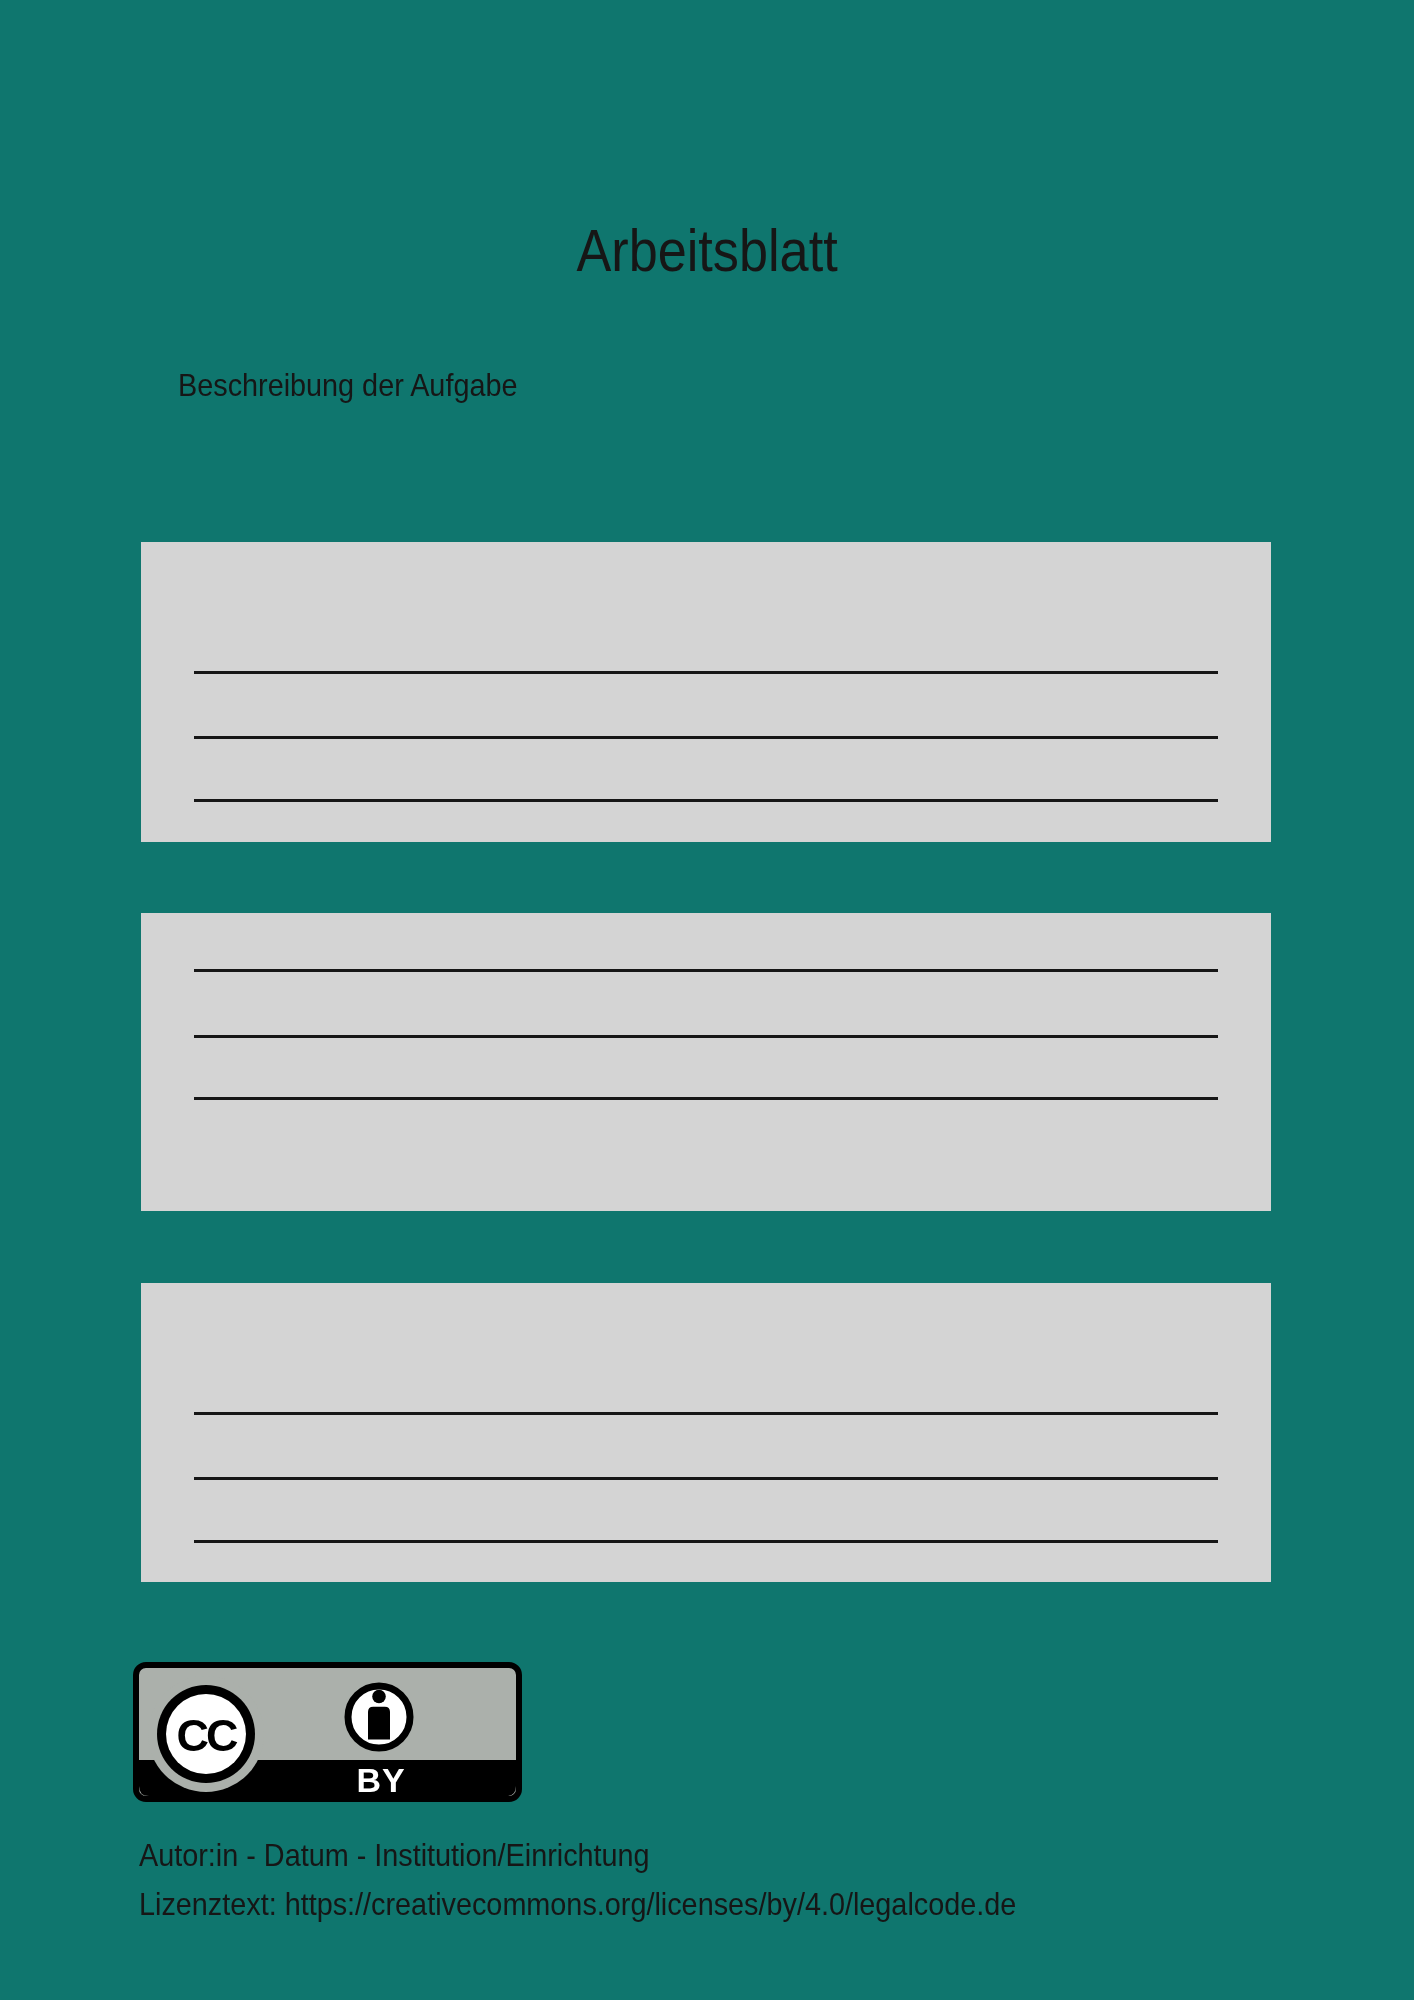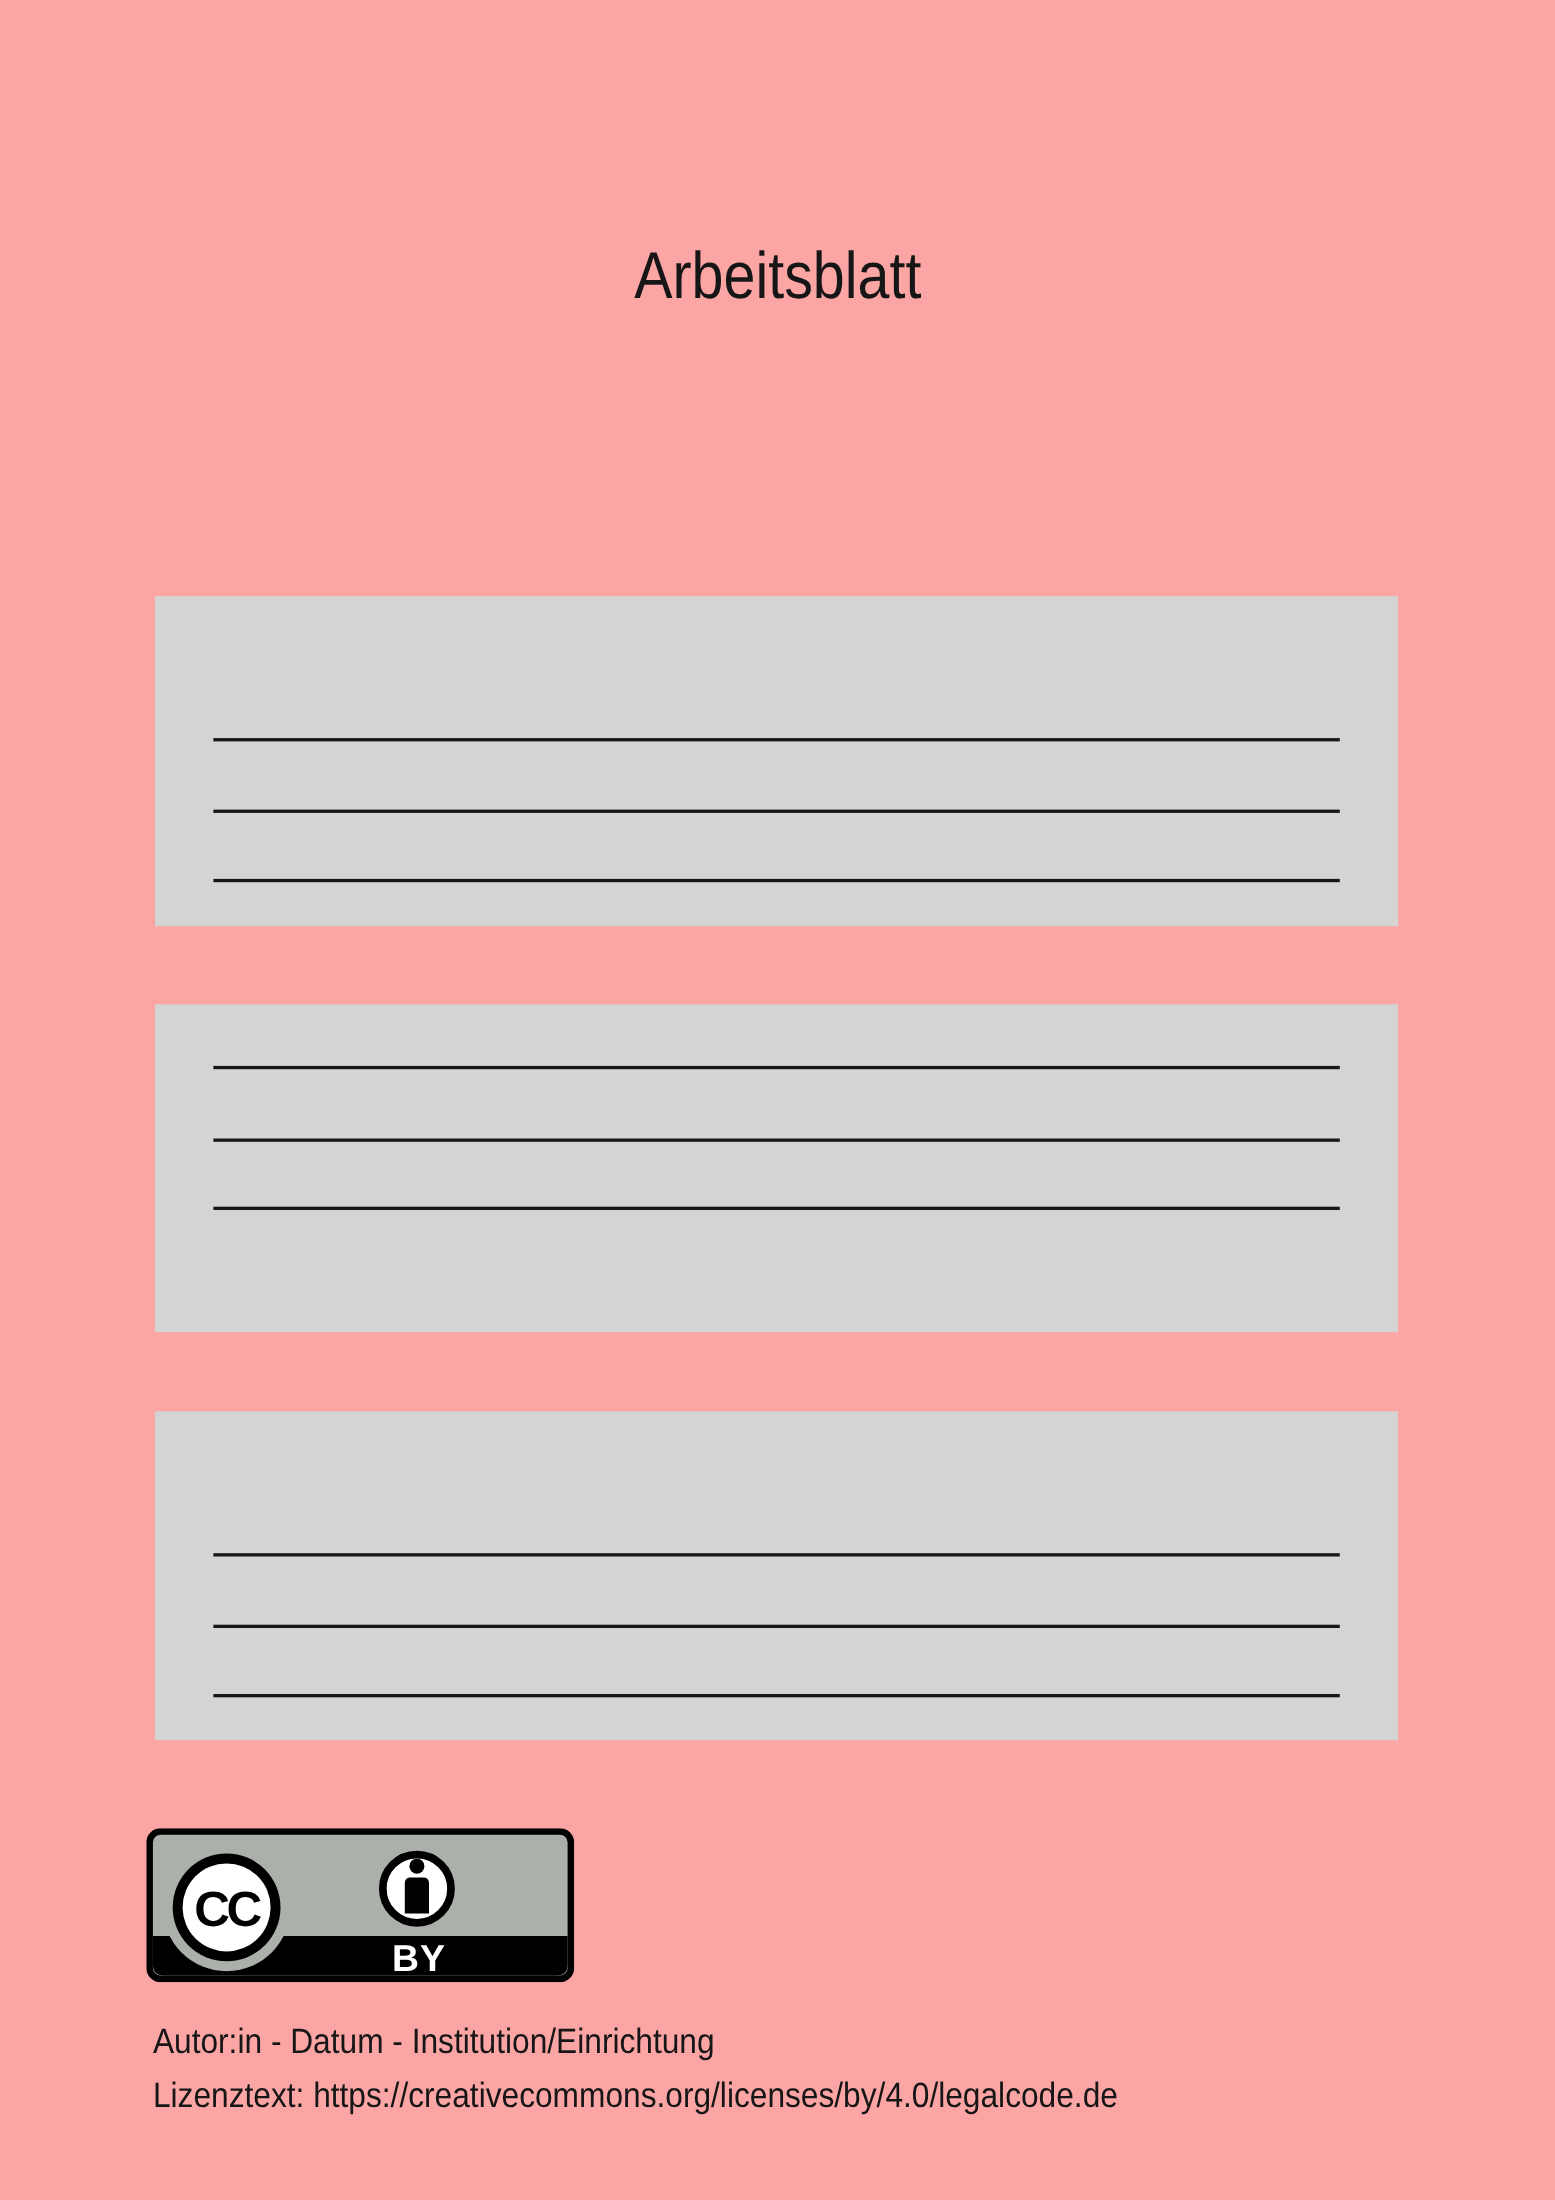--- a/index.html
+++ b/index.html
@@ -7,21 +7,21 @@
     width: 1414px; height: 2000px;
     background: #ffffff;
     font-family: "Liberation Sans", sans-serif;
     color: #1c1c1c;
     position: relative;
     overflow: hidden;
   }
   .page {
     position: absolute; left: 0; top: 0;
     width: 1414px; height: 2000px;
-    background: #fca5a5;
+    background: #0f766e;
   }
   
   .title-wrap {
     position: absolute; left: 0; top: 221px; width: 1414px;
     text-align: center;
   }
   .title-text {
     display: inline-block;
     font-size: 60px; font-weight: 400; line-height: 1;
     color: #161616;
@@ -83,20 +83,23 @@
 </style>
 </head>
 <body>
 
 <div class="page">
 
   <div class="title-wrap">
     <span class="title-text">Arbeitsblatt</span>
   </div>
 
+  <div class="desc-wrap">
+    <span class="condensed-left desc-text">Beschreibung der Aufgabe</span>
+  </div>
 
   <div class="answer-box" id="answer-box-1">
     <div class="writing-line"></div>
     <div class="writing-line"></div>
     <div class="writing-line"></div>
   </div>
 
   <div class="answer-box" id="answer-box-2">
     <div class="writing-line"></div>
     <div class="writing-line"></div>

